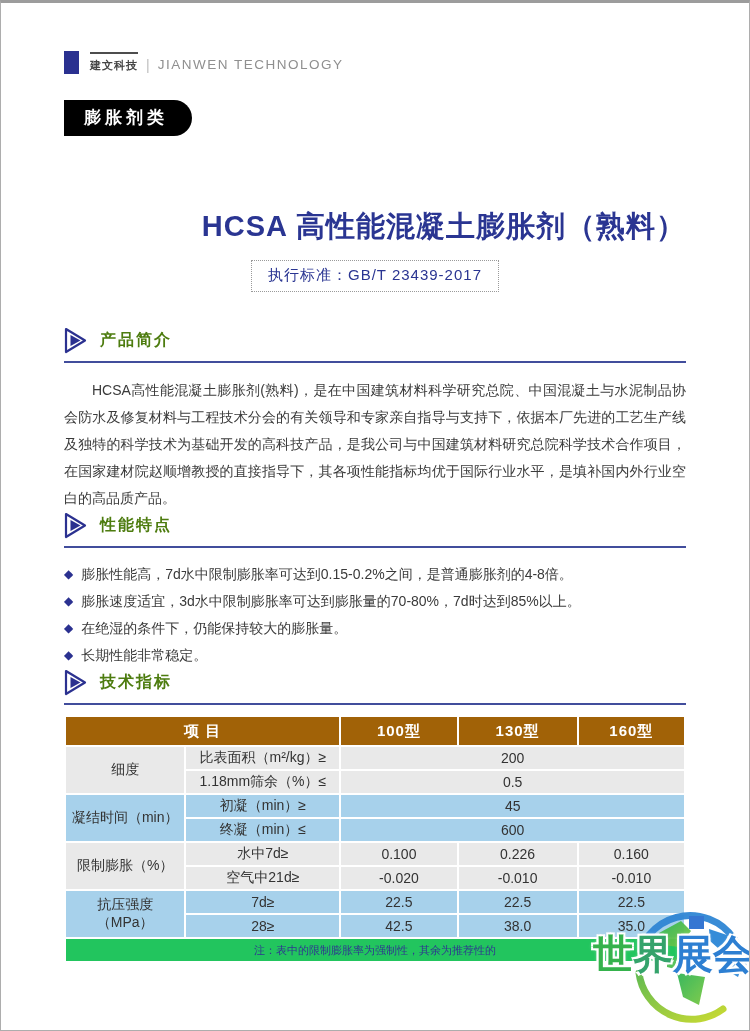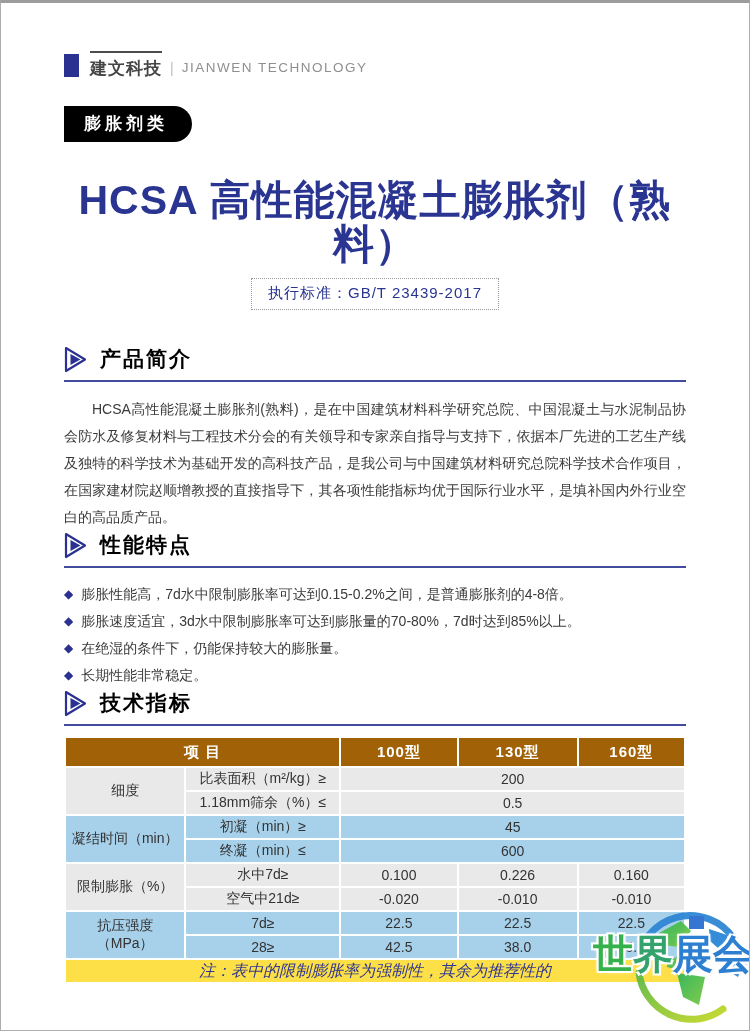--- a/index.html
+++ b/index.html
@@ -8,47 +8,47 @@
   .page {
     position:relative; width:750px; height:1031px; background:#ffffff;
     border:1px solid #adadad; border-top:3px solid #9c9c9c; overflow:hidden;
   }
   .content { padding:0 63px; }
 
   
   .logo-row { display:flex; align-items:center; padding-top:48px; }
   .logo-square { width:15px; height:23px; background:#2a3190; margin-right:11px; }
   .logo-cn { display:inline-block; border-top:2px solid #4d4d4d; padding-top:4px;
-             font-size:17px; color:#454545; font-weight:bold; letter-spacing:1px; }
+             font-size:11px; color:#454545; font-weight:bold; letter-spacing:1px; }
   .logo-sep { color:#bdbdbd; margin:0 8px; font-size:14px; padding-top:4px; }
   .logo-en { color:#8f8f8f; font-size:13.5px; letter-spacing:1.5px; padding-top:4px;text-align:right; }
 
   
   .badge {
     display:inline-block; margin-top:26px; background:#000000; color:#fff;
     font-size:17px; font-weight:bold; letter-spacing:4px;
     padding:6px 24px 7px 20px; border-radius:0 18px 18px 0;
   }
 
   
   .doc-title {
-    margin-top:36px; text-align:center; color:#2a3592;
-    font-size:41px; font-weight:bold; letter-spacing:1px; line-height:44px;
+    margin-top:68px; text-align:right; color:#2a3592;
+    font-size:29px; font-weight:bold; letter-spacing:1px; line-height:44px;
   }
   .standard-box {
     display:table; margin:12px auto 0; border:1px dotted #9a9a9a;
     padding:5px 16px 6px; color:#2a3592; font-weight:normal; font-size:15px;
     letter-spacing:1px;
   }
 
   
   .section { margin-top:0; }
   .section-head { display:flex; align-items:center; gap:13px; }
   .section-head .arrow { width:23px; height:27px; flex:0 0 auto; }
-  .section-title { font-size:21px; font-weight:bold; color:#000000; letter-spacing:2px; }
+  .section-title { font-size:16px; font-weight:bold; color:#4d7c0f; letter-spacing:2px; }
   .section-rule { height:2px; background:#414d9c; margin-top:7px; }
 
   .mt-sec1 { margin-top:35px; }
   .mt-sec2 { }
   .mt-sec3 { }
 
   .intro-body {
     margin-top:14px; font-size:14px; color:#3a3a3a; line-height:27px;
     text-align:justify; text-indent:2em;
   }
@@ -59,21 +59,21 @@
 
   
   table.specs { width:100%; border-collapse:collapse; margin-top:10px;
                 text-align:center; font-size:14px; color:#333; }
   table.specs th, table.specs td { border:2px solid #ffffff; padding:0 4px; }
   table.specs thead th { background:#a16207; color:#ffffff; font-size:15px;
                          font-weight:bold; height:30px; letter-spacing:1px; }
   table.specs tbody td { height:24px; }
   tr.g-gray td { background:#e9e9e9; }
   tr.g-blue td { background:#a7d1eb; }
-  tr.note-row td { background:#fde047; color:#2f3690; height:22px; font-size:16px;font-style:italic; }
+  tr.note-row td { background:#22c55e; color:#2f3690; height:22px; font-size:11px; }
 
   
   .watermark { position:absolute; left:592px; top:896px; width:200px; height:150px; }
   .globe { position:absolute; left:38px; top:4px; width:120px; height:120px; opacity:0.95; }
   .wm-text { position:absolute; left:0; top:28px; white-space:nowrap;
              font-size:40px; font-weight:bold; letter-spacing:0;
              text-shadow:-2px -2px 0 #fff, 2px -2px 0 #fff, -2px 2px 0 #fff,
                           2px 2px 0 #fff, 0 0 4px #fff; }
   .wm-c0 { color:#35b24c; } .wm-c1 { color:#34a36b; }
   .wm-c2 { color:#2d7fd2; } .wm-c3 { color:#2d7fd2; }

